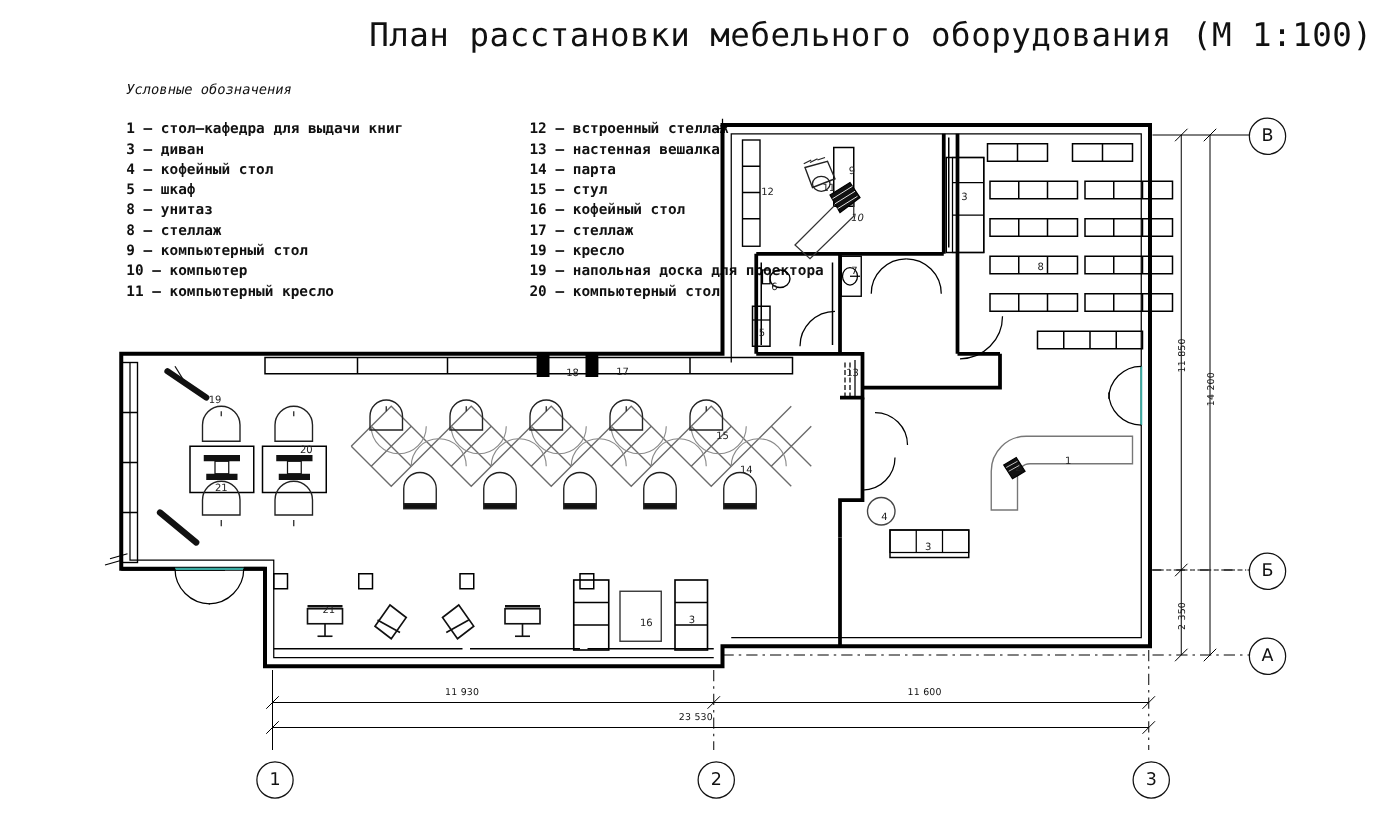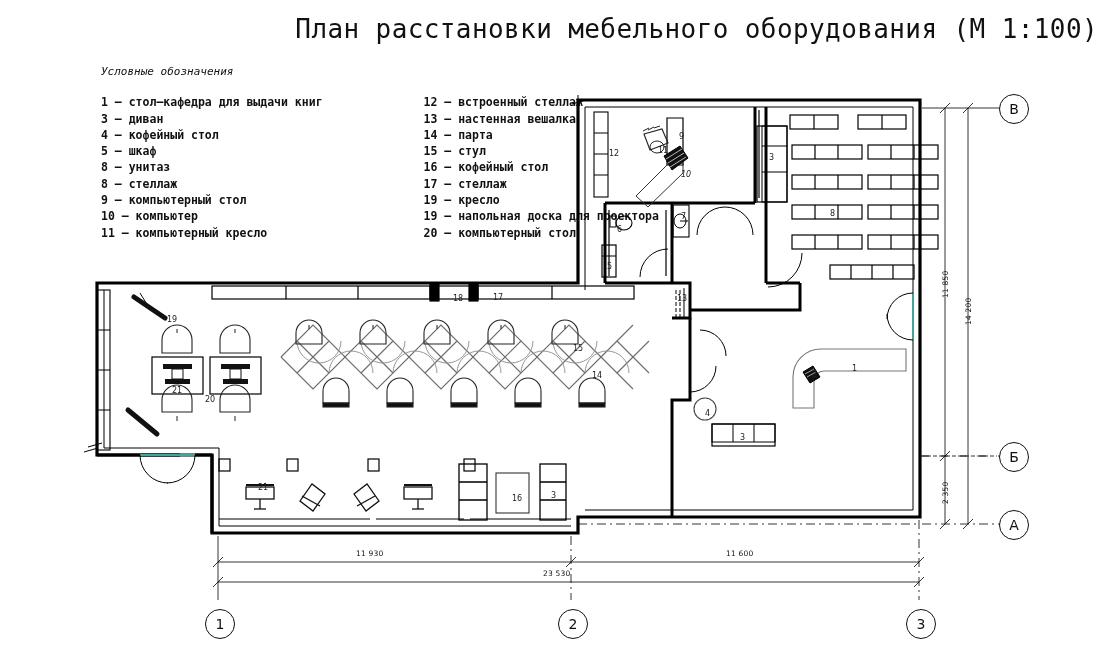--- a/index.html
+++ b/index.html
@@ -396,16 +396,16 @@
     <div class="ftag" style="left: 681px; top: 170px; font-style: italic;">10</div>
     <div class="ftag" style="left: 658px; top: 146px;">11</div>
     <div class="ftag" style="left: 609px; top: 149px;">12</div>
     <div class="ftag" style="left: 677px; top: 294px;">13</div>
     <div class="ftag" style="left: 592px; top: 371px;">14</div>
     <div class="ftag" style="left: 563px; top: 344px; margin-left: 10px;">15</div>
     <div class="ftag" style="left: 512px; top: 494px;">16</div>
     <div class="ftag" style="left: 493px; top: 293px;">17</div>
     <div class="ftag" style="left: 453px; top: 294px;">18</div>
     <div class="ftag" style="left: 151px; top: 315px; margin-left: 16px;">19</div>
-    <div class="ftag" style="left: 205px; top: 395px;">20</div>
+    <div class="ftag" style="left: 205px; top: 355px; padding-left: 35px;">20</div>
     <div class="ftag" style="left: 172px; top: 386px;">21</div>
     <div class="ftag" style="left: 258px; top: 483px;">21</div>
   </div>
 
 </body></html>

